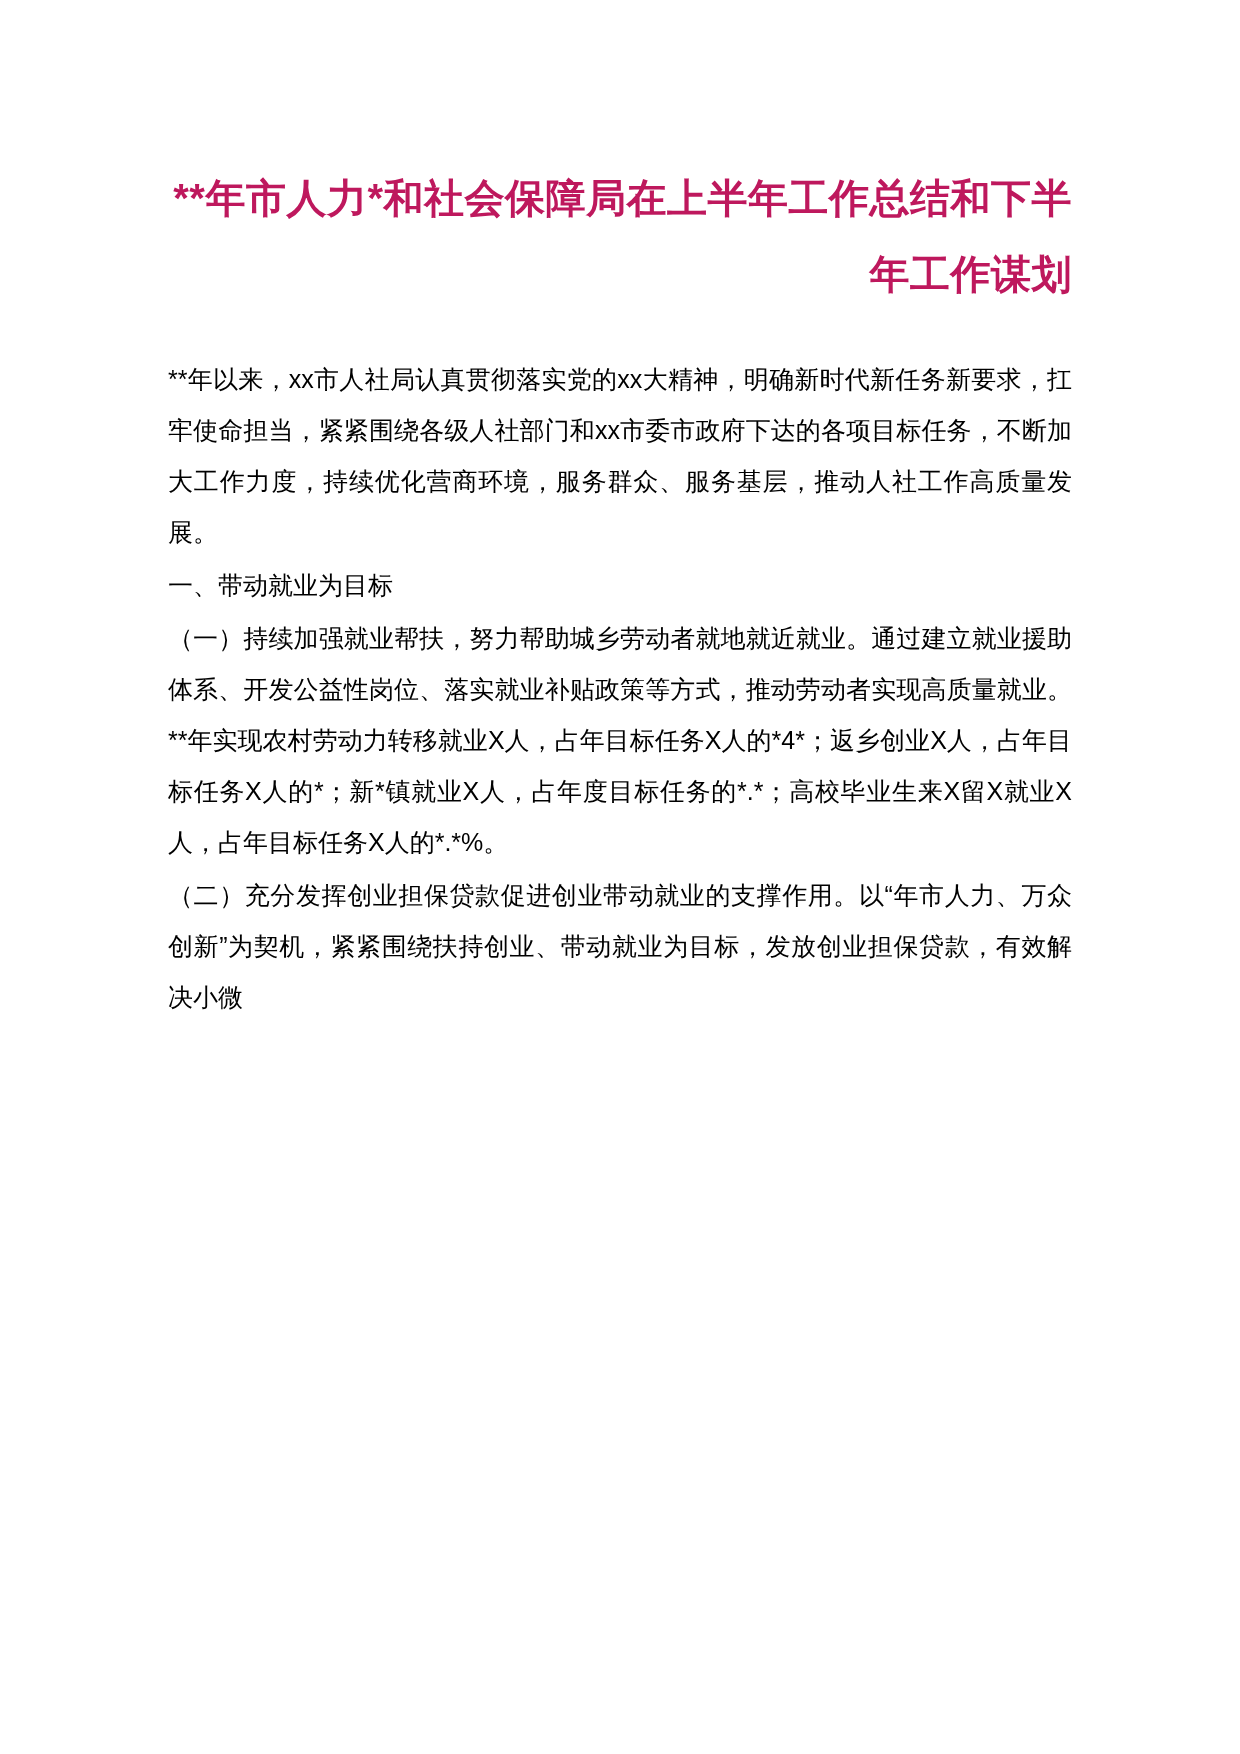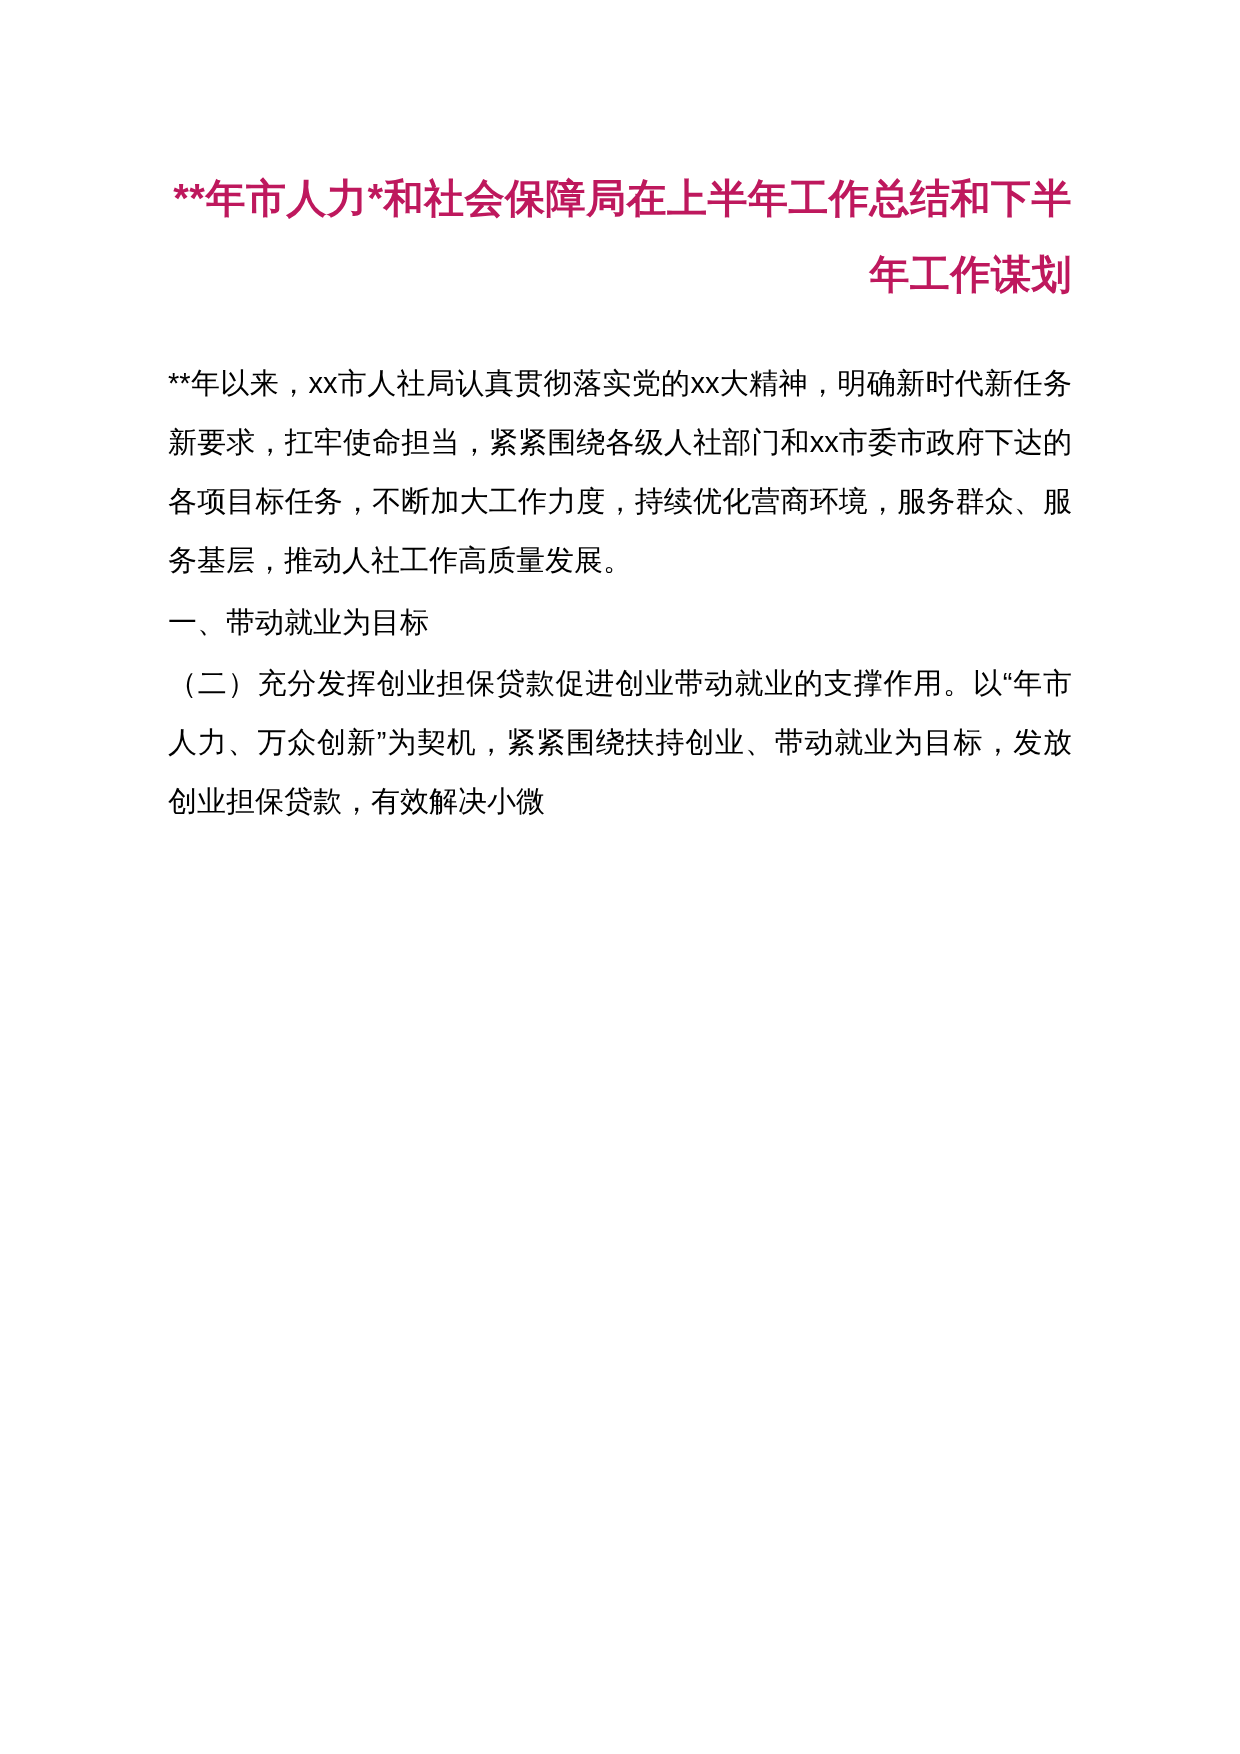--- a/index.html
+++ b/index.html
@@ -24,21 +24,21 @@
   .doc-title {
     font-size: 40px;
     font-weight: bold;
     line-height: 1.9;
     text-align: right;
     letter-spacing: 0.5px;
     margin: 0 0 42px 0;
     color: #be185d;
   }
   .body-text {
-    font-size: 29px;
+    font-size: 25px;
     line-height: 2.04;
     text-align: justify;
     text-justify: inter-ideograph;
     color: #000;
     margin: 0;
   }
   .para {
     margin: 0 0 2px 0;
     text-indent: 0;
   }
@@ -46,16 +46,17 @@
 </head>
 <body>
 
 <div class="page">
 
   <h1 class="doc-title">**年市人力*和社会保障局在上半年工作总结和下半年工作谋划</h1>
 
   <div class="body-text">
     <p class="para">**年以来，xx市人社局认真贯彻落实党的xx大精神，明确新时代新任务新要求，扛牢使命担当，紧紧围绕各级人社部门和xx市委市政府下达的各项目标任务，不断加大工作力度，持续优化营商环境，服务群众、服务基层，推动人社工作高质量发展。</p>
     <p class="para">一、带动就业为目标</p>
+    <p class="para">（一）持续加强就业帮扶，努力帮助城乡劳动者就地就近就业。通过建立就业援助体系、开发公益性岗位、落实就业补贴政策等方式，推动劳动者实现高质量就业。**年实现农村劳动力转移就业X人，占年目标任务X人的*4*；返乡创业X人，占年目标任务X人的*；新*镇就业X人，占年度目标任务的*.*；高校毕业生来X留X就业X人，占年目标任务X人的*.*%。</p>
     <p class="para">（二）充分发挥创业担保贷款促进创业带动就业的支撑作用。以“年市人力、万众创新”为契机，紧紧围绕扶持创业、带动就业为目标，发放创业担保贷款，有效解决小微</p>
   </div>
 
 </div>
 
 </body></html>

